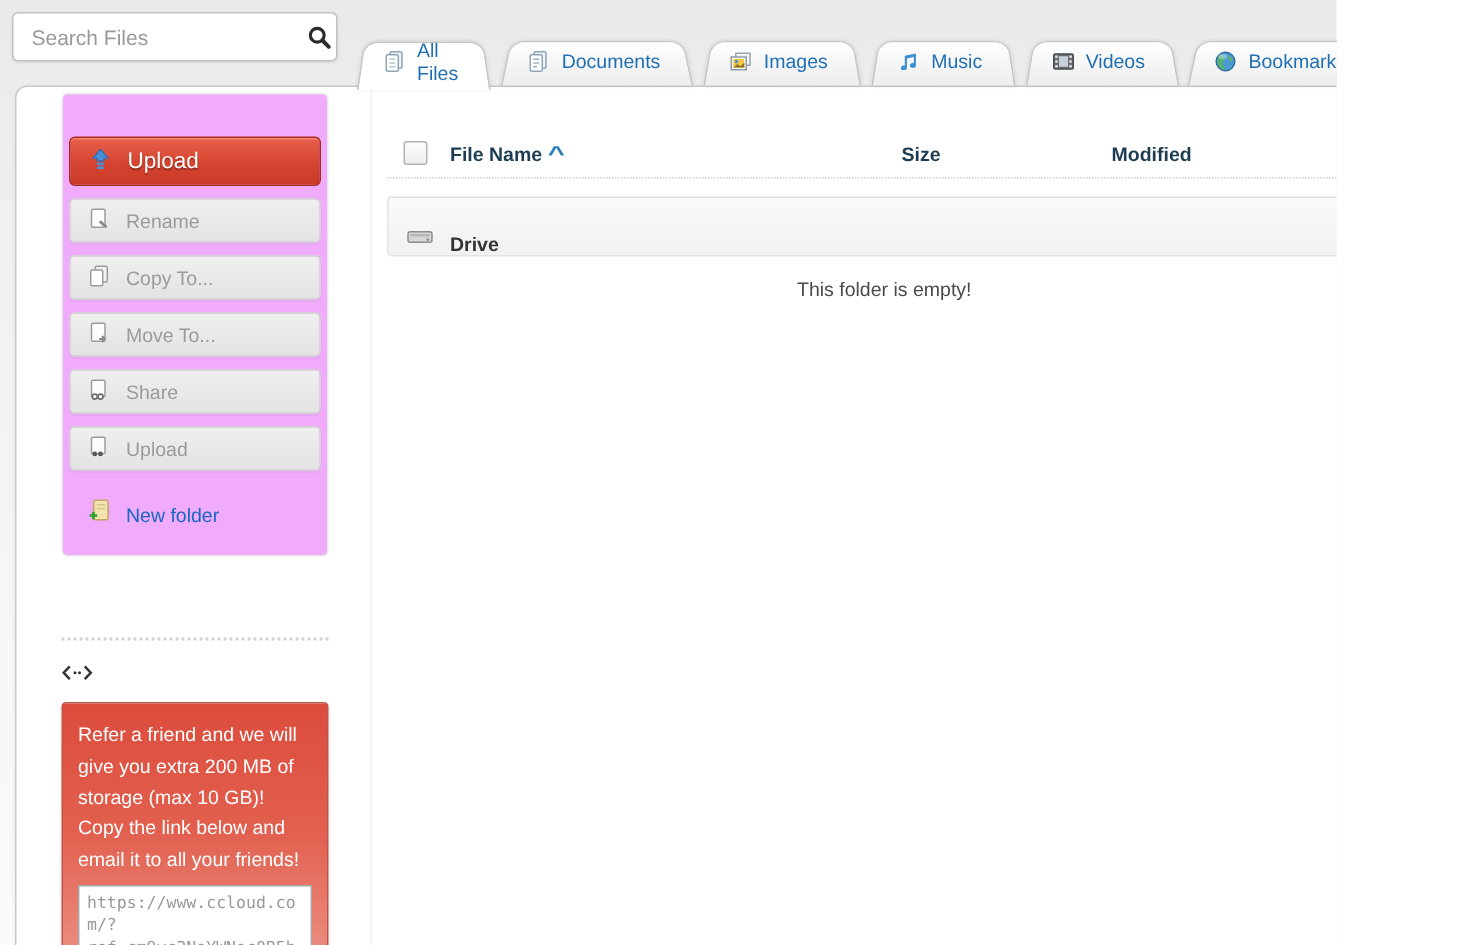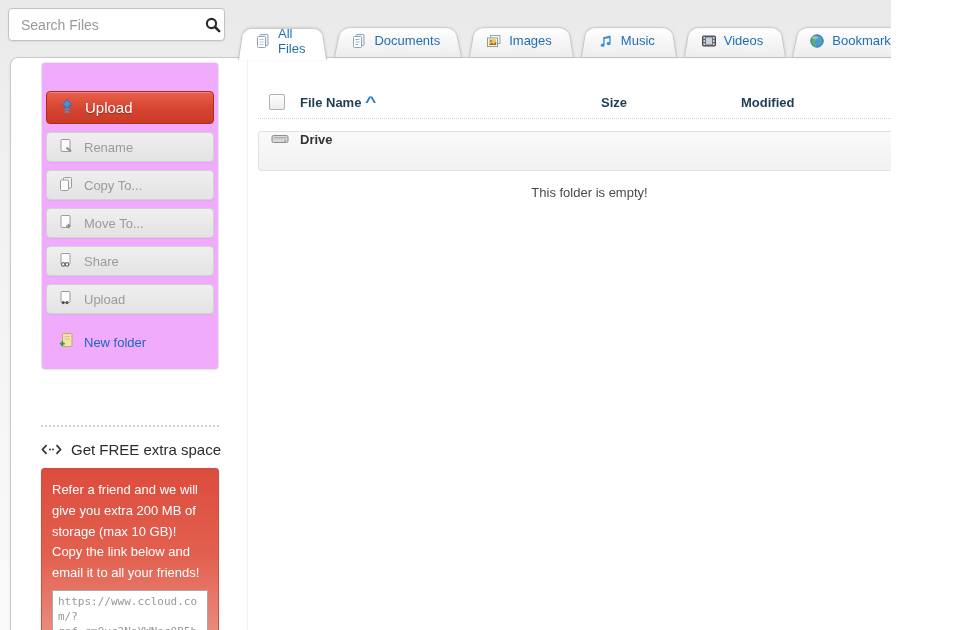--- a/index.html
+++ b/index.html
@@ -63,21 +63,21 @@
   .content{position:absolute;left:247px;top:0;right:0;height:100%;}
   .list-header{position:relative;height:26px;margin-top:31px;display:flex;align-items:center;}
   .checkbox{width:14px;height:14px;margin-left:11px;border:1px solid #b2b2b2;border-radius:2px;
             background:linear-gradient(#fdfdfd,#ededed);cursor:pointer;}
   .col{font-size:13px;font-weight:bold;color:#1d3d52;cursor:pointer;justify-content:space-between;}
   .col-name{margin-left:15px;display:flex;align-items:center;gap:6px;}
   .sort-caret{color:#2d7dc1;font-weight:bold;font-size:13px;transform:scale(1.5,1.1);display:inline-block;}
   .col-size{position:absolute;left:343px;}
   .col-modified{position:absolute;left:483px;}
   .header-rule{margin:3px 28px 0 0;border-top:1px dotted #cfcfcf;}
-  .drive-bar{margin:12px 28px 0 0;height:38px;display:flex;align-items:flex-start;gap:11px;
+  .drive-bar{margin:12px 28px 0 0;height:38px;display:flex;align-items:flex-end;gap:11px;
              padding-left:12px;background:linear-gradient(#fafafa,#f1f1f1);
              border:1px solid #e2e2e2;border-radius:3px;cursor:pointer;}
   .drive-label{font-size:13px;font-weight:bold;color:#333;}
   .empty-msg{margin:14px 28px 0 0;text-align:center;font-size:13px;color:#4a4a4a;}
 </style>
 </head>
 <body>
 
 <div class="stage">
 
@@ -249,21 +249,20 @@
 
       <div class="promo-heading">
         <span>
           <svg width="21" height="11" viewBox="0 0 21 11">
               <path d="M5.5 1.2 L1.5 5.5 L5.5 9.8" fill="none" stroke="#333" stroke-width="1.7"></path>
               <path d="M15.5 1.2 L19.5 5.5 L15.5 9.8" fill="none" stroke="#333" stroke-width="1.7"></path>
               <circle cx="9" cy="5.5" r="1" fill="#333"></circle>
               <circle cx="12" cy="5.5" r="1" fill="#333"></circle>
             </svg>
         </span>
-        <span>Get FREE extra space</span>
       </div>
 
       <div class="promo-box">
         <div>Refer a friend and we will give you extra 200 MB of storage (max 10 GB)!</div>
         <div>Copy the link below and email it to all your friends!</div>
         <textarea spellcheck="false" style="">https://www.ccloud.com/?ref=cm9yc2NoYWNoc0B5bWFpbC5jb20=</textarea>
       </div>
     </div>
 
     <div class="content">

